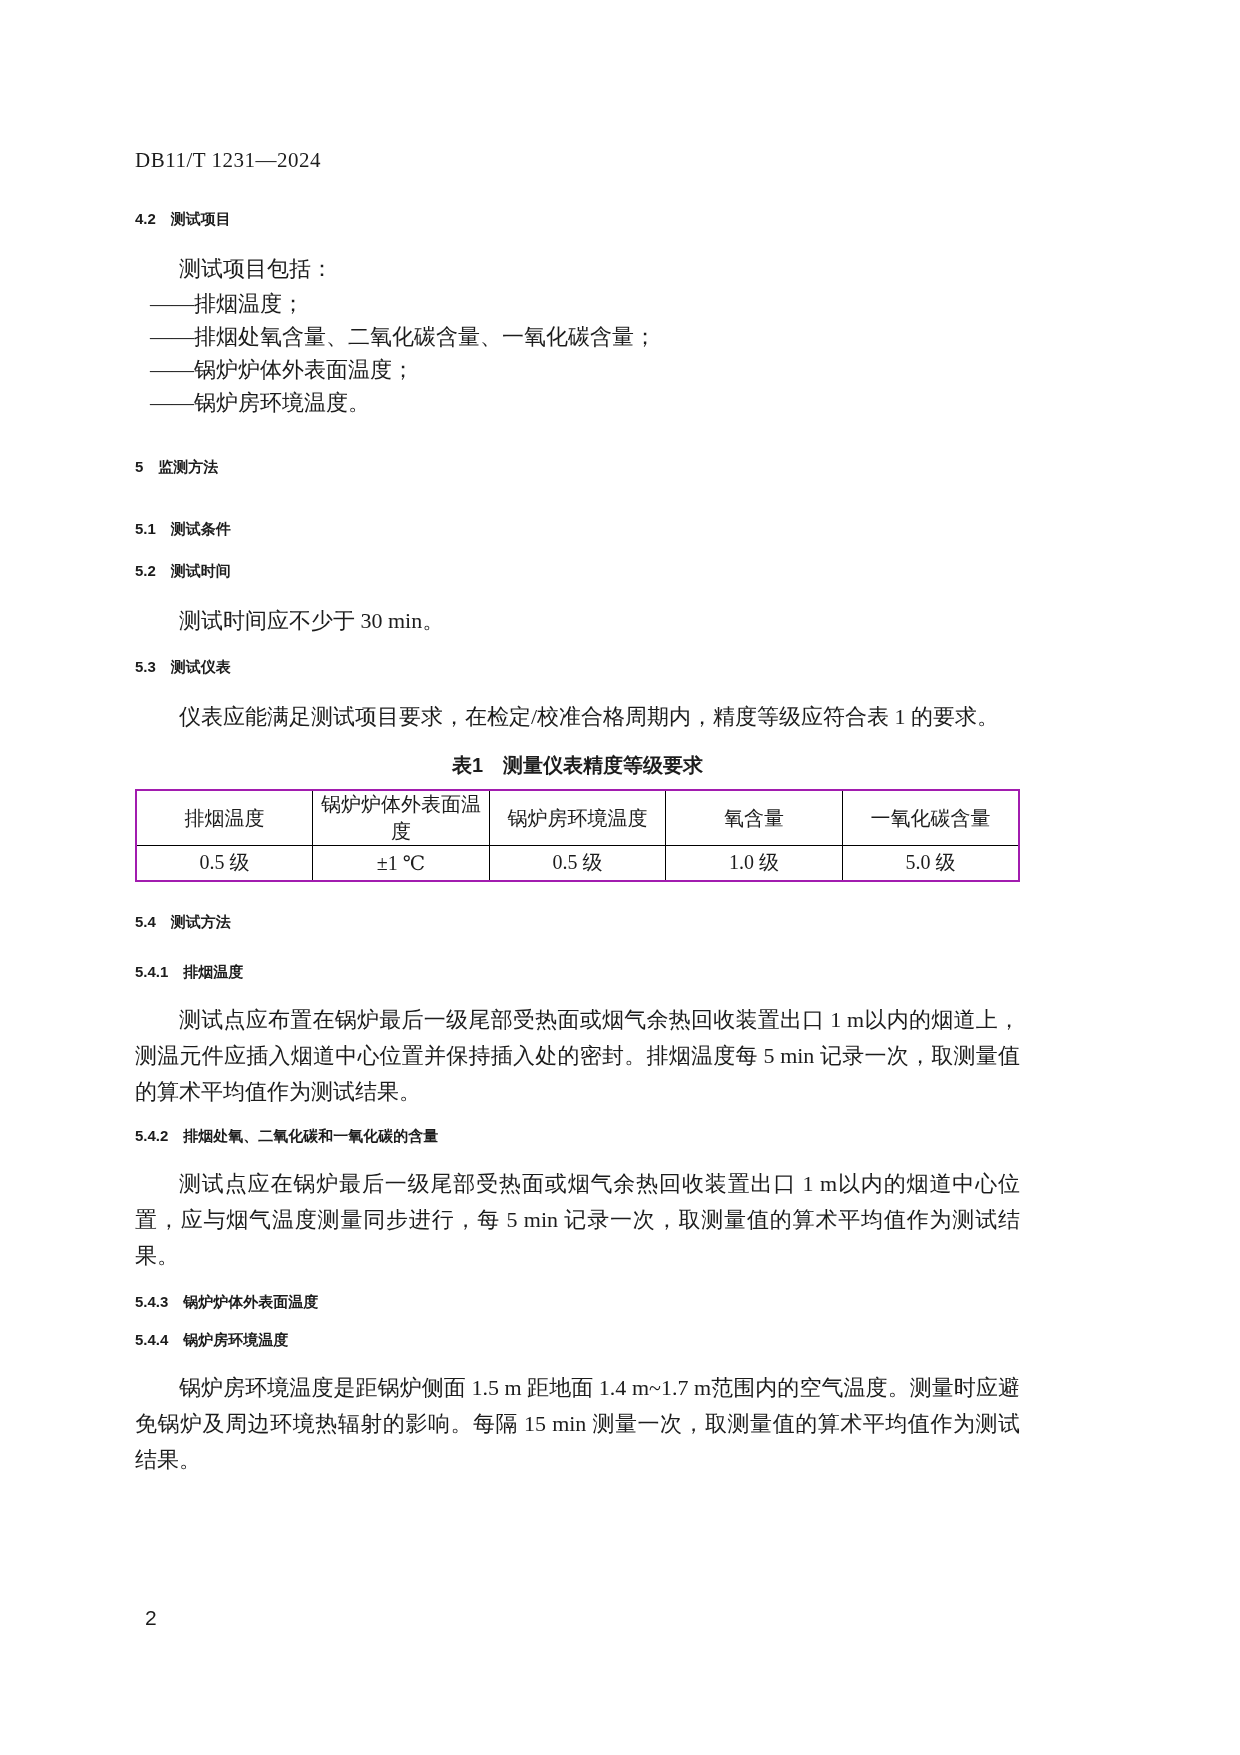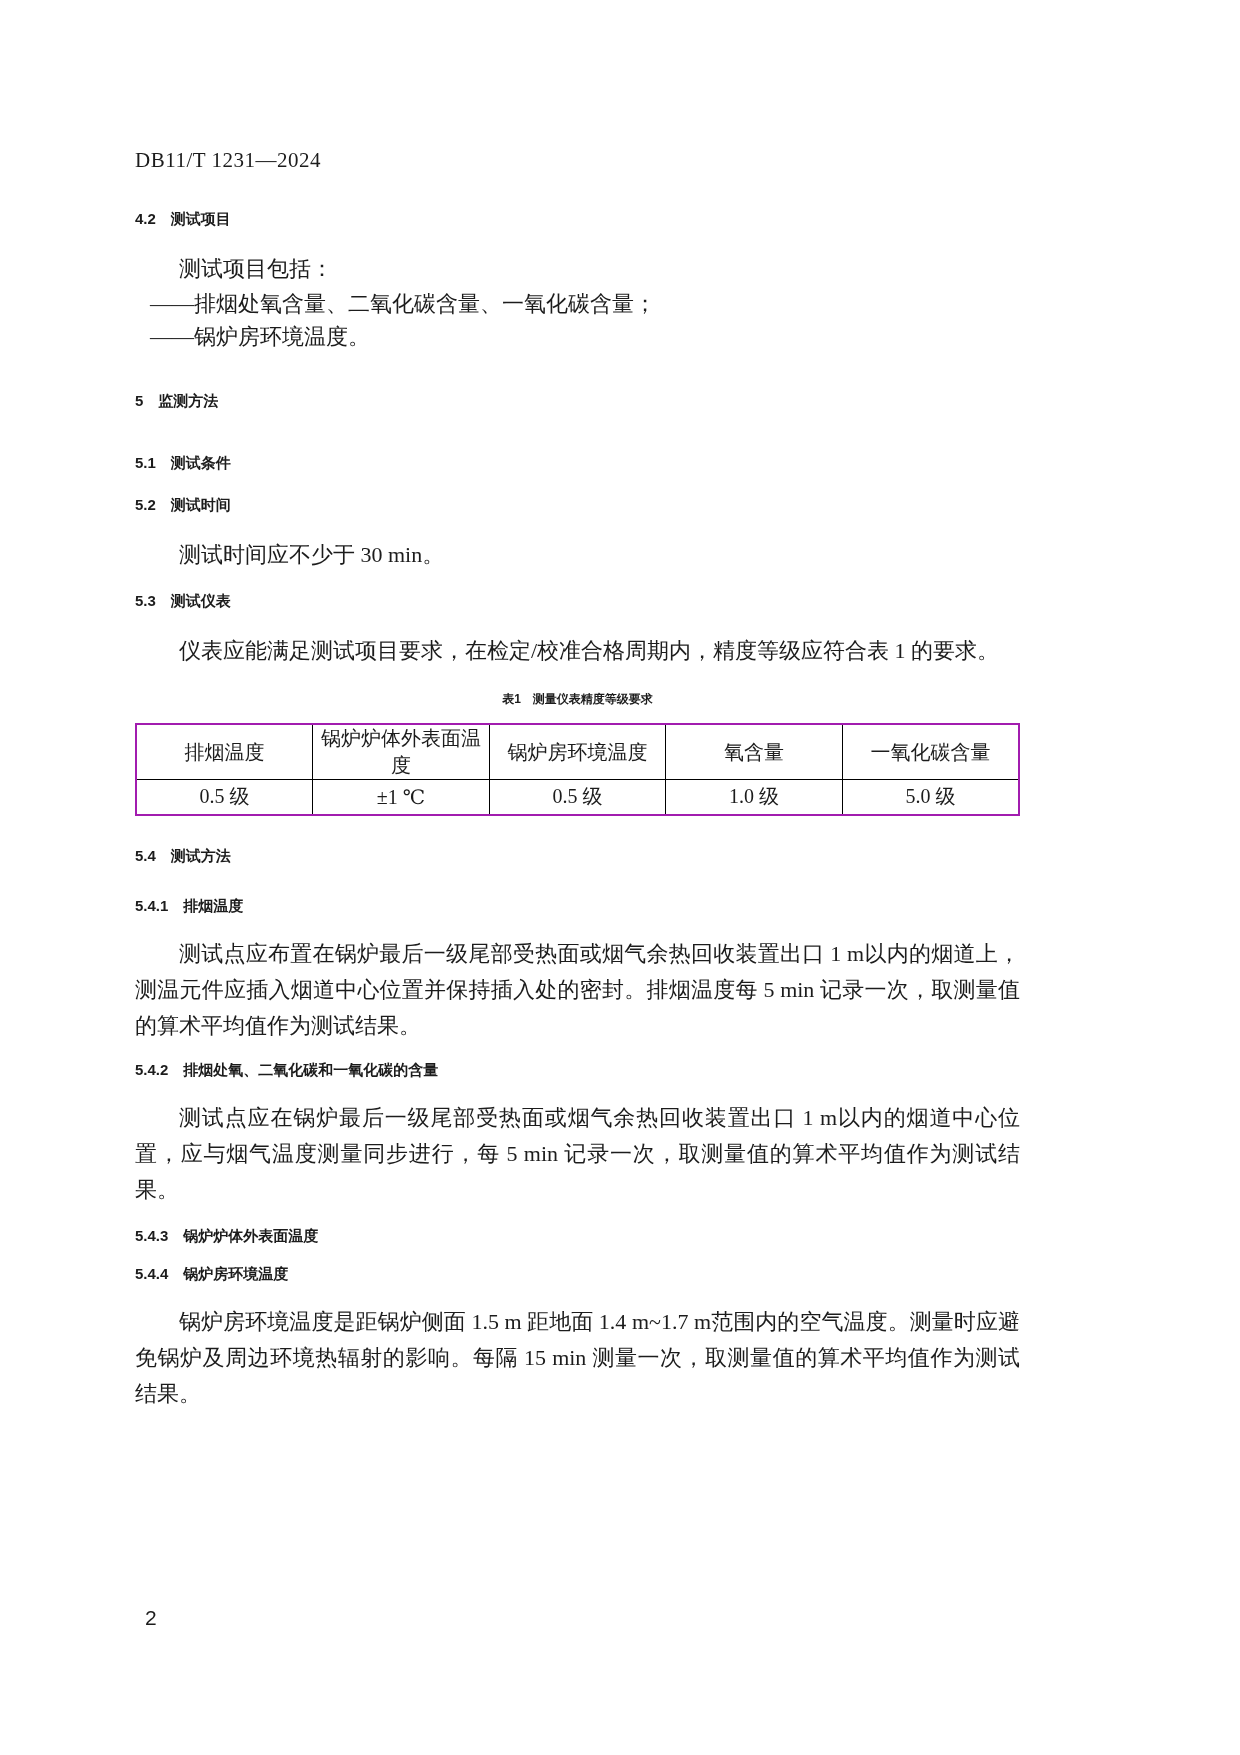--- a/index.html
+++ b/index.html
@@ -47,21 +47,21 @@
   .p51 { margin-top:18px; }
   .h52 { margin-top:14px; }
   .p52 { margin-top:18px; }
   .h53 { margin-top:14px; }
   .p53 { margin-top:18px; }
   .table-caption {
     margin-top:16px;
     text-align:center;
     font-family:"Liberation Sans","DejaVu Sans",sans-serif;
     font-weight:bold;
-    font-size:12px;
+    font-size:20px;
     line-height:28px;
     white-space:pre-wrap;
   }
   table.precision {
     margin-top:10px;
     width:100%;
     border-collapse:collapse;
     border:2px solid #a21caf;
     table-layout:fixed;
   }
@@ -92,21 +92,23 @@
 </head>
 <body>
 
 <div class="page">
 
   <div class="doc-number">DB11/T 1231—2024</div>
 
   <div class="heading h42">4.2　测试项目</div>
   <p class="para p-intro">测试项目包括：</p>
   <div class="dash-list">
+    <div class="list-item">——排烟温度；</div>
     <div class="list-item">——排烟处氧含量、二氧化碳含量、一氧化碳含量；</div>
+    <div class="list-item">——锅炉炉体外表面温度；</div>
     <div class="list-item">——锅炉房环境温度。</div>
   </div>
 
   <div class="heading h5">5　监测方法</div>
 
   <div class="heading h51">5.1　测试条件</div>
 
   <div class="heading h52">5.2　测试时间</div>
   <p class="para p52">测试时间应不少于 30 min。</p>
 

